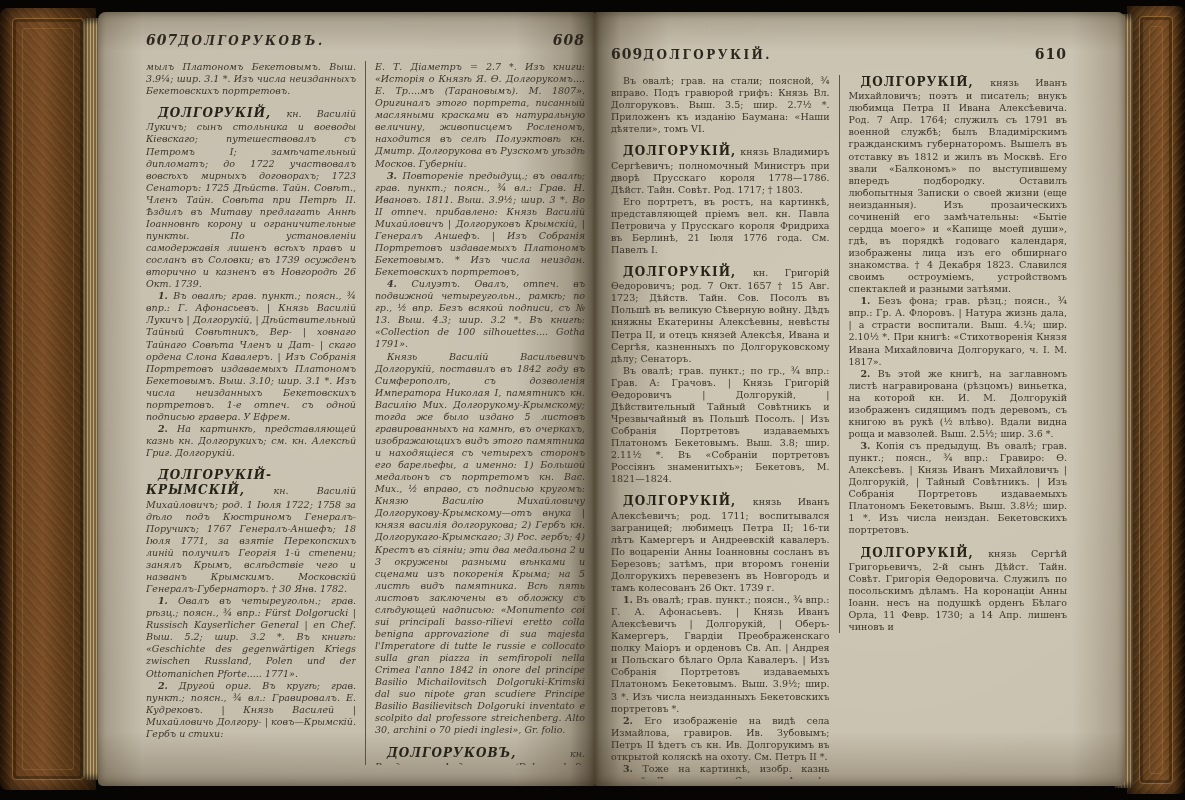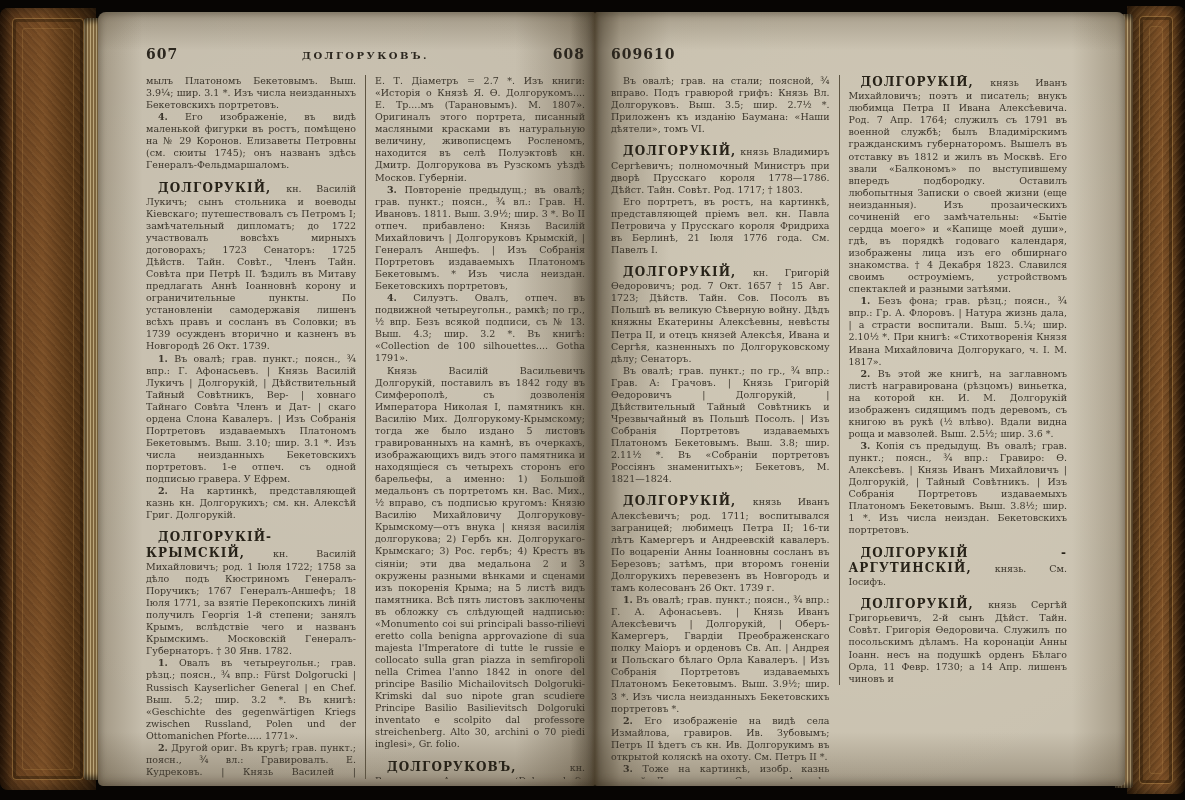--- a/index.html
+++ b/index.html
@@ -69,25 +69,25 @@
       #cac2b0;
     box-shadow:inset 0 3px 6px rgba(40,30,15,.25),inset 0 -4px 8px rgba(40,30,15,.3);
   }
   .gutter{
     position:absolute;top:0;bottom:0;left:472px;width:50px;z-index:4;pointer-events:none;
     background:linear-gradient(to right,rgba(30,22,10,0),rgba(35,26,12,.34) 42%,rgba(52,40,20,.5) 50%,rgba(35,26,12,.3) 58%,rgba(30,22,10,0));
   }
 
   
   .inner{position:relative;height:100%;box-sizing:border-box;}
-  .page-left .inner{padding:34px 10px 0 48px;}
+  .page-left .inner{padding:20px 10px 0 48px;font-style:italic;}
   .page-right .inner{padding:34px 58px 0 16px;}
   .runhead{display:flex;align-items:baseline;margin-bottom:13px;color:#2c271f;}
   .pageno{font-weight:bold;font-size:14px;letter-spacing:1px;}
-  .runtitle{flex:1;text-align:center;font-size:10px;letter-spacing:2.5px;font-weight:bold;}
+  .runtitle{flex:1;font-size:12px;letter-spacing:2.5px;font-weight:bold;}
 
   .cols{display:flex;align-items:flex-start;height:704px;overflow:hidden;}
   .col{flex:1;overflow:hidden;color:#3b352b;font-size:9.5px;line-height:1.27;text-align:justify;}
   .col-b{margin-left:9px;padding-left:9px;border-left:1px solid #5d5442;}
 
   p.para{margin:0;text-indent:12px;overflow-wrap:break-word;}
   p.cont{text-indent:0;}
   p.entry{margin-top:9px;}
   .headword{font-weight:bold;font-size:12px;letter-spacing:1.1px;color:#272218;}
   .pnum{font-weight:bold;}
@@ -106,21 +106,20 @@
     <section class="page page-left">
       <div class="inner">
         <header class="runhead">
           <span class="pageno">607</span>
           <span class="runtitle">ДОЛГОРУКОВЪ.</span>
           <span class="pageno">608</span>
         </header>
         <div class="cols">
           <div class="col">
             <p class="para cont">мылъ Платономъ Бекетовымъ. Выш. 3.9¼; шир. 3.1 *. Изъ числа неизданныхъ Бекетовскихъ портретовъ.</p>
-            <p class="para"><b class="pnum">4.</b> <span>Его изображеніе, въ видѣ маленькой фигурки въ ростъ, помѣщено на № 29 Коронов. Елизаветы Петровны (см. сюиты 1745); онъ названъ здѣсь Генералъ-Фельдмаршаломъ.</span></p>
             <p class="para entry"><span class="headword">ДОЛГОРУКІЙ,</span> <span>кн. Василій Лукичъ; сынъ стольника и воеводы Кіевскаго; путешествовалъ съ Петромъ I; замѣчательный дипломатъ; до 1722 участвовалъ вовсѣхъ мирныхъ договорахъ; 1723 Сенаторъ: 1725 Дѣйств. Тайн. Совѣт., Членъ Тайн. Совѣта при Петрѣ II. Ѣздилъ въ Митаву предлагать Аннѣ Іоанновнѣ корону и ограничительные пункты. По установленіи самодержавія лишенъ всѣхъ правъ и сосланъ въ Соловки; въ 1739 осужденъ вторично и казненъ въ Новгородѣ 26 Окт. 1739.</span></p>
             <p class="para"><b class="pnum">1.</b> <span>Въ овалѣ; грав. пункт.; поясн., ¾ впр.: Г. Афонасьевъ. | Князь Василій Лукичъ | Долгорукій, | Дѣйствительный Тайный Совѣтникъ, Вер- | ховнаго Тайнаго Совѣта Членъ и Дат- | скаго ордена Слона Кавалеръ. | Изъ Собранія Портретовъ издаваемыхъ Платономъ Бекетовымъ. Выш. 3.10; шир. 3.1 *. Изъ числа неизданныхъ Бекетовскихъ портретовъ. 1-е отпеч. съ одной подписью гравера. У Ефрем.</span></p>
             <p class="para"><b class="pnum">2.</b> <span>На картинкѣ, представляющей казнь кн. Долгорукихъ; см. кн. Алексѣй Григ. Долгорукій.</span></p>
             <p class="para entry"><span class="headword">ДОЛГОРУКІЙ-КРЫМСКІЙ,</span> <span>кн. Василій Михайловичъ; род. 1 Іюля 1722; 1758 за дѣло подъ Кюстриномъ Генералъ-Поручикъ; 1767 Генералъ-Аншефъ; 18 Іюля 1771, за взятіе Перекопскихъ линій получилъ Георгія 1-й степени; занялъ Крымъ, вслѣдствіе чего и названъ Крымскимъ. Московскій Генералъ-Губернаторъ. † 30 Янв. 1782.</span></p>
             <p class="para"><b class="pnum">1.</b> <span>Овалъ въ четыреугольн.; грав. рѣзц.; поясн., ¾ впр.: Fürst Dolgorucki | Russisch Kayserlicher General | en Chef. Выш. 5.2; шир. 3.2 *. Въ книгѣ: «Geschichte des gegenwärtigen Kriegs zwischen Russland, Polen und der Ottomanichen Pforte..... 1771».</span></p>
             <p class="para"><b class="pnum">2.</b> <span>Другой ориг. Въ кругѣ; грав. пункт.; поясн., ¾ вл.: Гравировалъ. Е. Кудрековъ. | Князь Василей | Михайловичь Долгору- | ковъ—Крымскій. Гербъ и стихи:</span></p>
 
           </div>
           <div class="col col-b">
             <p class="para cont">Е. Т. Діаметръ = 2.7 *. Изъ книги: «Исторія о Князѣ Я. Ѳ. Долгорукомъ.... Е. Тр....мъ (Тарановымъ). М. 1807». Оригиналъ этого портрета, писанный масляными красками въ натуральную величину, живописцемъ Росленомъ, находится въ селѣ Полуэктовѣ кн. Дмитр. Долгорукова въ Рузскомъ уѣздѣ Москов. Губерніи.</p>
@@ -130,41 +129,41 @@
             <p class="para entry"><span class="headword">ДОЛГОРУКОВЪ,</span> <span>кн. Владимиръ Андреевичъ (Dolgoroukof); род. 1810; воспитывался въ школѣ гвардейскихъ подпрапорщиковъ; 1829 выпущенъ корнетомъ; участвовалъ во взятіи Варшавы 26 Авг. 1831; 1849 Генералъ-Маіоръ; 1855 Генер. Адъют.; долго завѣдывалъ провіантскою частію; 1867 Ген. отъ Инф.; Московскій Генералъ-Губернаторъ съ 1865; человѣкъ, заслужившій общую любовь Московскихъ жителей своею необыкновенною добротою и вполнѣ человѣчнымъ отношеніемъ къ дѣлу. Его именемъ въ Москвѣ названы: бывшая Новослободская улица и нѣсколько благотворительныхъ заведеній.</span></p>
           </div>
         </div>
       </div>
     </section>
 
     <section class="page page-right">
       <div class="inner">
         <header class="runhead">
           <span class="pageno">609</span>
+          <span class="runtitle">ДОЛГОРУКІЙ.</span>
           <span class="pageno">610</span>
         </header>
         <div class="cols">
           <div class="col">
             <p class="para">Въ овалѣ; грав. на стали; поясной, ¾ вправо. Подъ гравюрой грифъ: Князь Вл. Долгоруковъ. Выш. 3.5; шир. 2.7½ *. Приложенъ къ изданію Баумана: «Наши дѣятели», томъ VI.</p>
             <p class="para entry"><span class="headword">ДОЛГОРУКІЙ,</span> <span>князь Владимиръ Сергѣевичъ; полномочный Министръ при дворѣ Прусскаго короля 1778—1786. Дѣйст. Тайн. Совѣт. Род. 1717; † 1803.</span></p>
             <p class="para">Его портретъ, въ ростъ, на картинкѣ, представляющей пріемъ вел. кн. Павла Петровича у Прусскаго короля Фридриха въ Берлинѣ, 21 Іюля 1776 года. См. Павелъ I.</p>
             <p class="para entry"><span class="headword">ДОЛГОРУКІЙ,</span> <span>кн. Григорій Ѳедоровичъ; род. 7 Окт. 1657 † 15 Авг. 1723; Дѣйств. Тайн. Сов. Посолъ въ Польшѣ въ великую Сѣверную войну. Дѣдъ княжны Екатерины Алексѣевны, невѣсты Петра II, и отецъ князей Алексѣя, Ивана и Сергѣя, казненныхъ по Долгоруковскому дѣлу; Сенаторъ.</span></p>
             <p class="para">Въ овалѣ; грав. пункт.; по гр., ¾ впр.: Грав. А: Грачовъ. | Князь Григорій Ѳедоровичъ | Долгорукій, | Дѣйствительный Тайный Совѣтникъ и Чрезвычайный въ Польшѣ Посолъ. | Изъ Собранія Портретовъ издаваемыхъ Платономъ Бекетовымъ. Выш. 3.8; шир. 2.11½ *. Въ «Собраніи портретовъ Россіянъ знаменитыхъ»; Бекетовъ, М. 1821—1824.</p>
             <p class="para entry"><span class="headword">ДОЛГОРУКІЙ,</span> <span>князь Иванъ Алексѣевичъ; род. 1711; воспитывался заграницей; любимецъ Петра II; 16-ти лѣтъ Камергеръ и Андреевскій кавалеръ. По воцареніи Анны Іоанновны сосланъ въ Березовъ; затѣмъ, при второмъ гоненіи Долгорукихъ перевезенъ въ Новгородъ и тамъ колесованъ 26 Окт. 1739 г.</span></p>
             <p class="para"><b class="pnum">1.</b> <span>Въ овалѣ; грав. пункт.; поясн., ¾ впр.: Г. А. Афонасьевъ. | Князь Иванъ Алексѣевичъ | Долгорукій, | Оберъ-Камергеръ, Гвардіи Преображенскаго полку Маіоръ и орденовъ Св. Ап. | Андрея и Польскаго бѣлаго Орла Кавалеръ. | Изъ Собранія Портретовъ издаваемыхъ Платономъ Бекетовымъ. Выш. 3.9½; шир. 3 *. Изъ числа неизданныхъ Бекетовскихъ портретовъ *.</span></p>
             <p class="para"><b class="pnum">2.</b> <span>Его изображеніе на видѣ села Измайлова, гравиров. Ив. Зубовымъ; Петръ II ѣдетъ съ кн. Ив. Долгорукимъ въ открытой коляскѣ на охоту. См. Петръ II *.</span></p>
             <p class="para"><b class="pnum">3.</b> <span>Тоже на картинкѣ, изобр. казнь князей Долгорукихъ. См. кн. Алексѣя Григ. Долгорукова 1.</span></p>
 
           </div>
           <div class="col col-b">
             <p class="para entry" style="margin-top:0"><span class="headword">ДОЛГОРУКІЙ,</span> <span>князь Иванъ Михайловичъ; поэтъ и писатель; внукъ любимца Петра II Ивана Алексѣевича. Род. 7 Апр. 1764; служилъ съ 1791 въ военной службѣ; былъ Владимірскимъ гражданскимъ губернаторомъ. Вышелъ въ отставку въ 1812 и жилъ въ Москвѣ. Его звали «Балкономъ» по выступившему впередъ подбородку. Оставилъ любопытныя Записки о своей жизни (еще неизданныя). Изъ прозаическихъ сочиненій его замѣчательны: «Бытіе сердца моего» и «Капище моей души», гдѣ, въ порядкѣ годоваго календаря, изображены лица изъ его обширнаго знакомства. † 4 Декабря 1823. Славился своимъ остроуміемъ, устройствомъ спектаклей и разными затѣями.</span></p>
-            <p class="para"><b class="pnum">1.</b> <span>Безъ фона; грав. рѣзц.; поясн., ¾ впр.: Гр. А. Флоровъ. | Натура жизнь дала, | а страсти воспитали. Выш. 5.¼; шир. 2.10½ *. При книгѣ: «Стихотворенія Князя Ивана Михайловича Долгорукаго, ч. I. М. 1817».</span></p>
+            <p class="para"><b class="pnum">1.</b> <span>Безъ фона; грав. рѣзц.; поясн., ¾ впр.: Гр. А. Флоровъ. | Натура жизнь дала, | а страсти воспитали. Выш. 4.¼; шир. 2.10½ *. При книгѣ: «Стихотворенія Князя Ивана Михайловича Долгорукаго, ч. I. М. 1817».</span></p>
             <p class="para"><b class="pnum">2.</b> <span>Въ этой же книгѣ, на заглавномъ листѣ награвирована (рѣзцомъ) виньетка, на которой кн. И. М. Долгорукій изображенъ сидящимъ подъ деревомъ, съ книгою въ рукѣ (½ влѣво). Вдали видна роща и мавзолей. Выш. 2.5½; шир. 3.6 *.</span></p>
             <p class="para"><b class="pnum">3.</b> <span>Копія съ предыдущ. Въ овалѣ; грав. пункт.; поясн., ¾ впр.: Гравиро: Ѳ. Алексѣевъ. | Князь Иванъ Михайловичъ | Долгорукій, | Тайный Совѣтникъ. | Изъ Собранія Портретовъ издаваемыхъ Платономъ Бекетовымъ. Выш. 3.8½; шир. 1 *. Изъ числа неиздан. Бекетовскихъ портретовъ.</span></p>
-            <p class="para entry"><span class="headword">ДОЛГОРУКІЙ - АРГУТИНСКІЙ,</span> <span>князь. См. Іосифъ.</span></p>
             <p class="para entry"><span class="headword">ДОЛГОРУКІЙ,</span> <span>князь Сергѣй Григорьевичъ, 2-й сынъ Дѣйст. Тайн. Совѣт. Григорія Ѳедоровича. Служилъ по посольскимъ дѣламъ. На коронаціи Анны Іоанн. несъ на подушкѣ орденъ Бѣлаго Орла, 11 Февр. 1730; а 14 Апр. лишенъ чиновъ и</span></p>
 
           </div>
         </div>
       </div>
     </section>
 
     <div class="gutter"></div>
   </div>
 </div>

